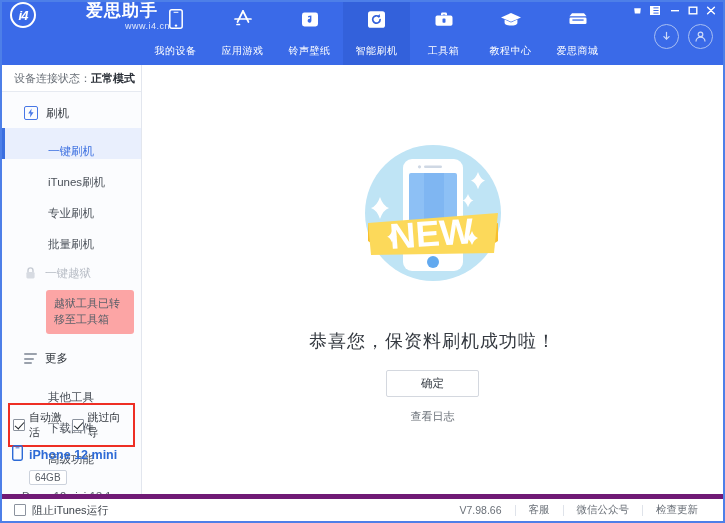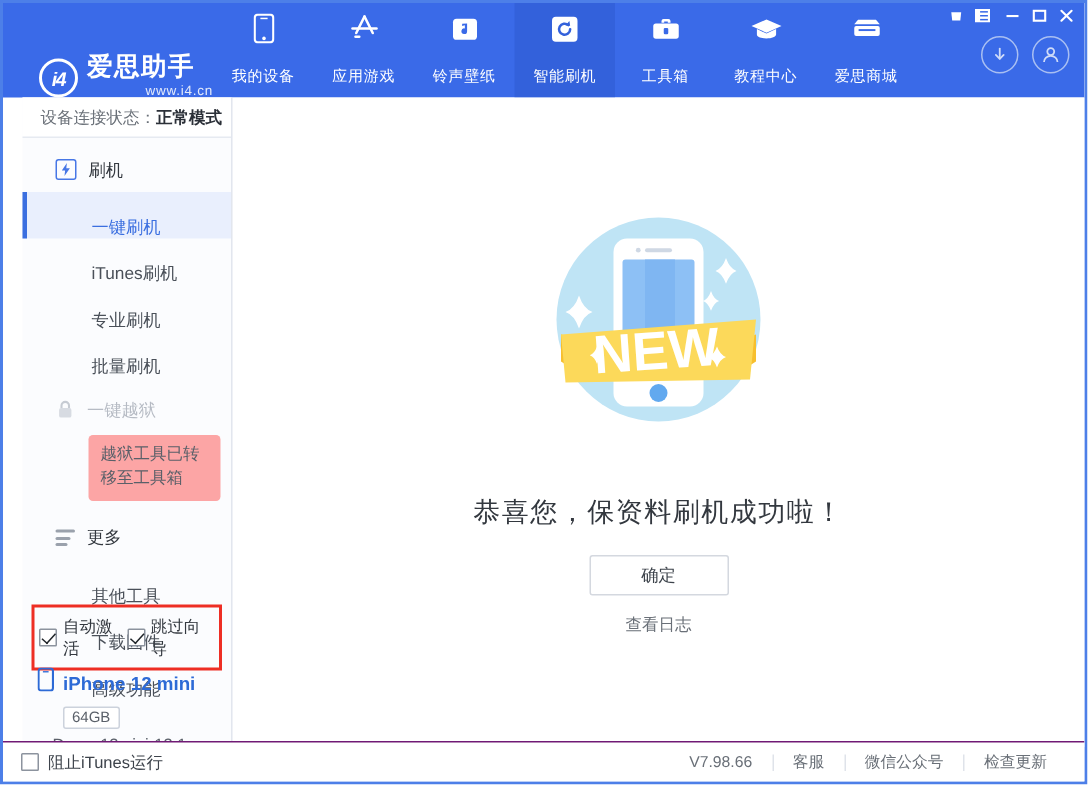--- a/index.html
+++ b/index.html
@@ -19,21 +19,21 @@
 
   
   .header {
     position: absolute; top: 0; left: 0;
     width: 721px; height: 63px;
     background: #3a6ae8;
     display: flex; align-items: flex-start;
   }
   .logo-wrap {
     width: 130px; height: 63px;
-    display: flex; align-items: flex-end; padding-left: 24px;
+    display: flex; align-items: flex-start; padding-left: 8px; gap: 44px;
   }
   .logo-badge {
     width: 26px; height: 26px; border-radius: 50%;
     border: 2px solid #fff; color: #fff;
     display: flex; align-items: center; justify-content: center;
     font-size: 13px; font-weight: bold; font-style: italic;
     letter-spacing: -1px; flex: none;
   }
   .logo-text { margin-left: 6px; line-height: 1; }
   .logo-title {
@@ -81,21 +81,20 @@
     border: 1px solid #a9bff2;
     display: flex; align-items: center; justify-content: center;
     cursor: pointer;
   }
 
   
   .body {
     position: absolute; top: 63px; left: 0;
     width: 721px; height: 433px;
     display: flex;
-    padding-left: 13px;
   }
   .sidebar {
     width: 140px; height: 433px;
     background: #fbfcfe; border-right: 1px solid #e2e6ee;
     position: relative;
   }
   .conn-status {
     height: 27px; border-bottom: 1px solid #e6eaf1;
     display: flex; align-items: center; padding-left: 12px;
     font-size: 11px; color: #6a7078; background: #fff;
@@ -193,21 +192,21 @@
   }
   .log-link {
     margin-top: 12px; font-size: 11px; color: #6a7078;
     cursor: pointer;
   }
 
   
   .footer {
     position: absolute; bottom: 0; left: 0;
     width: 721px; height: 27px;
-    background: #fff; border-top: 1px solid #701a75;
+    background: #fff; border-top: 5px solid #701a75;
     display: flex; align-items: center; padding: 0 12px;
   }
   .foot-left { display: flex; align-items: center; gap: 6px; font-size: 11px; color: #3d434b; cursor: pointer; }
   .foot-right { margin-left: auto; display: flex; align-items: center; font-size: 10.5px; color: #6a7078; }
   .foot-right span.fi { padding: 0 13px; cursor: pointer; }
   .foot-right span.ver { padding: 0 13px; cursor: default; }
   .vbar { width: 1px; height: 11px; background: #dfe3ea; }
 </style>
 </head>
 <body>

